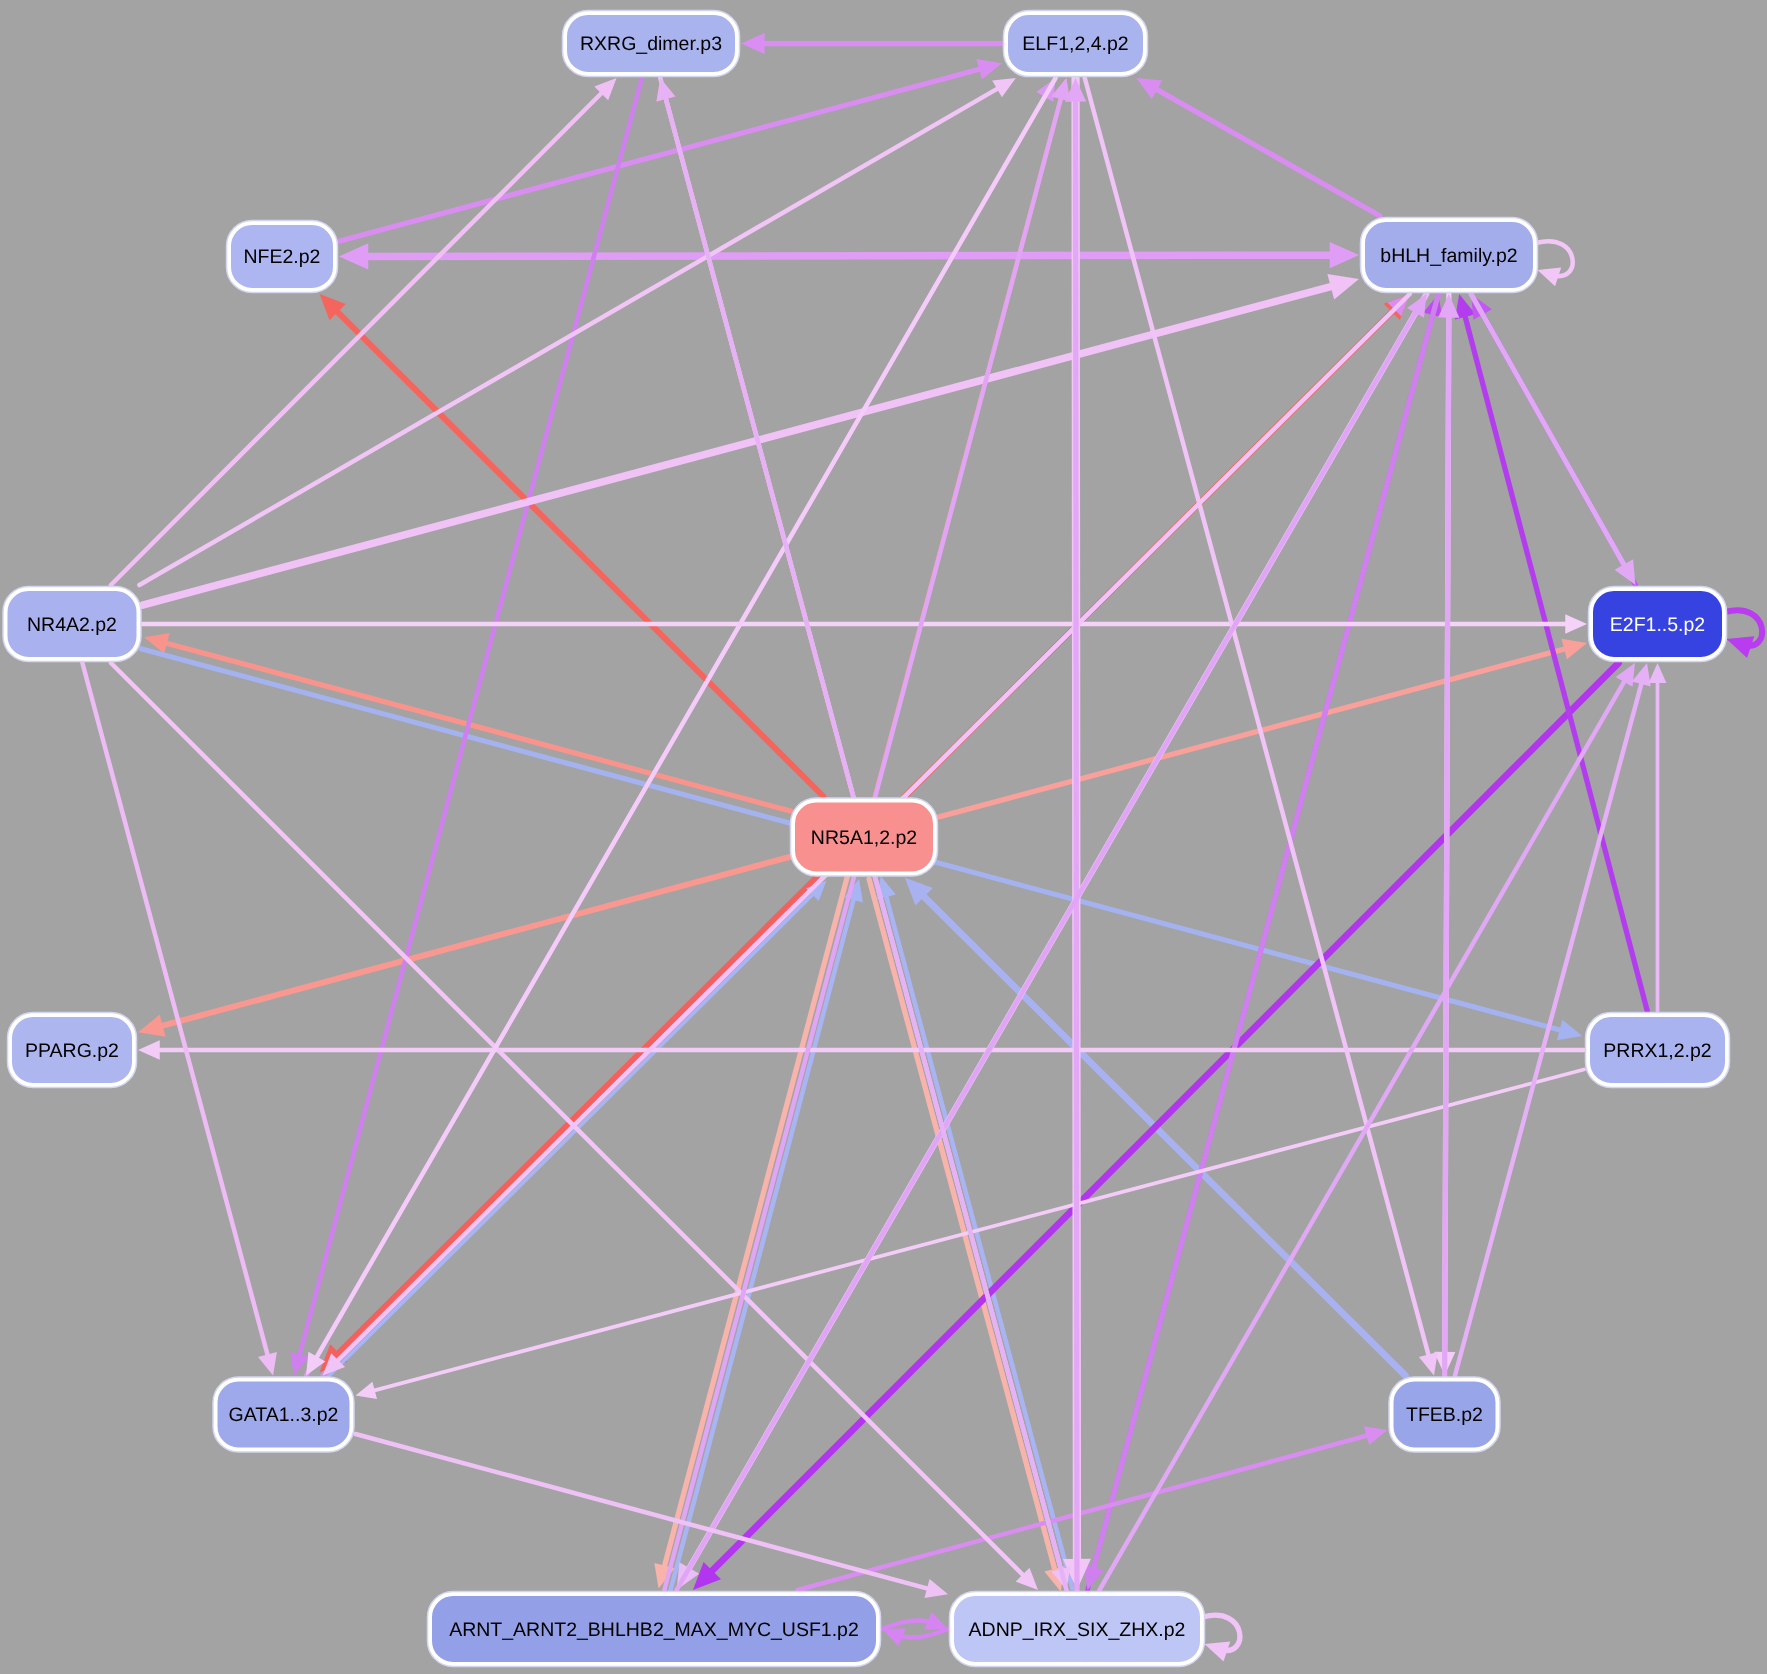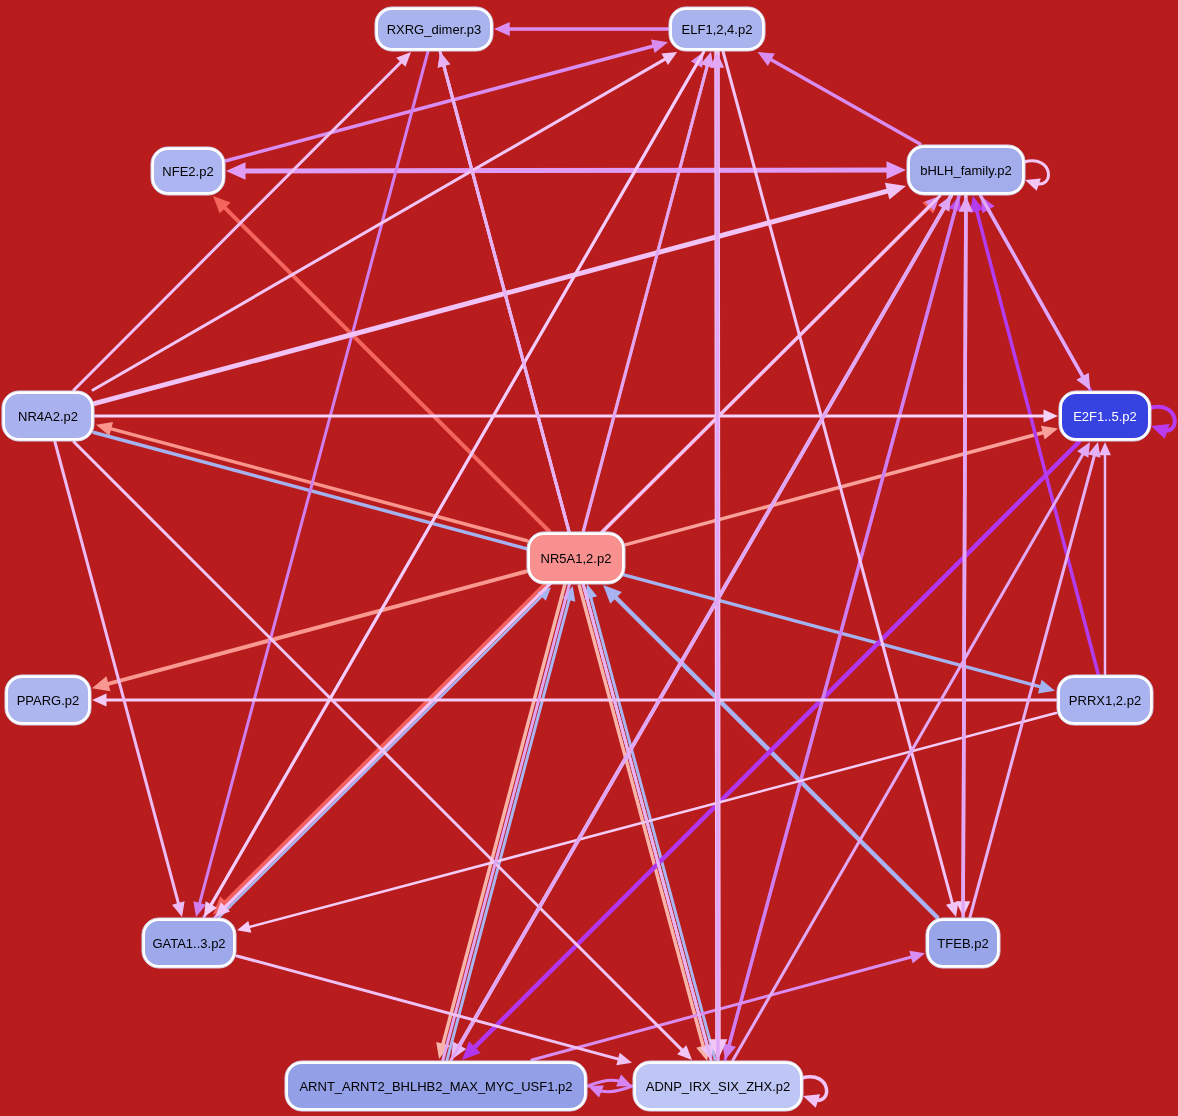--- a/index.html
+++ b/index.html
@@ -1,16 +1,16 @@
 <!DOCTYPE html>
 <html><head>
 <meta charset="utf-8">
 <style>
   html,body{margin:0;padding:0;background:#ffffff;}
-  #stage{position:relative;width:1178px;height:1116px;background:#b91c1c;overflow:hidden;
+  #stage{position:relative;width:1178px;height:1116px;background:#a3a3a3;overflow:hidden;
          font-family:"Liberation Sans", sans-serif;}
   svg{display:block;}
   .node-label{font-family:"Liberation Sans", sans-serif;font-size:13px;}
 </style>
 </head>
 <body>
 
 <div id="stage">
   <svg id="graph-svg" width="1178" height="1116" viewBox="0 0 1178 1116">
       <g>

